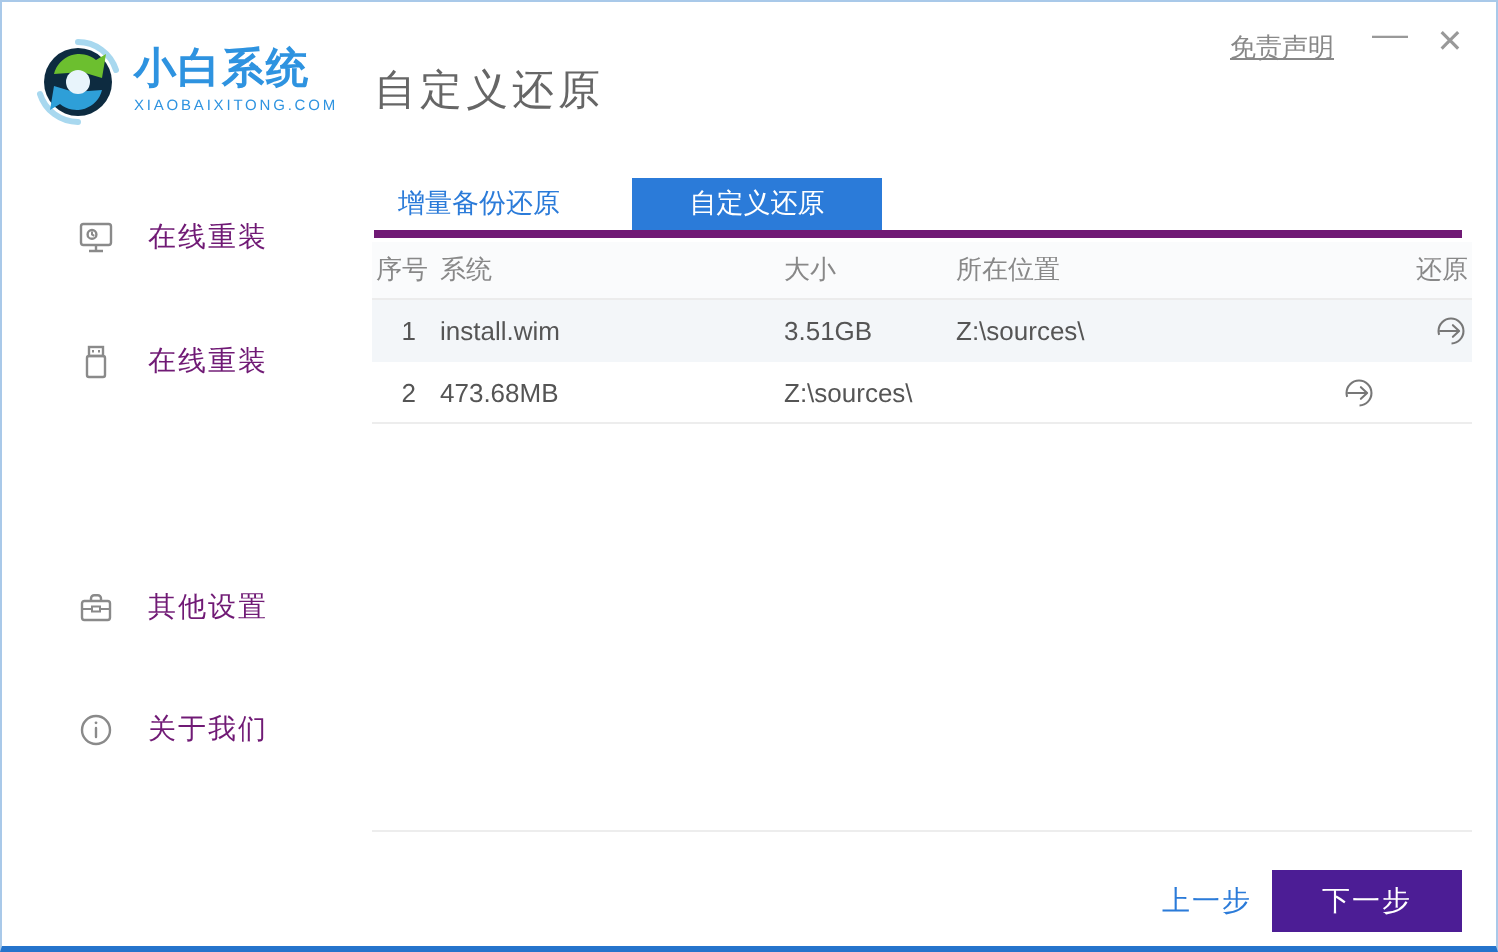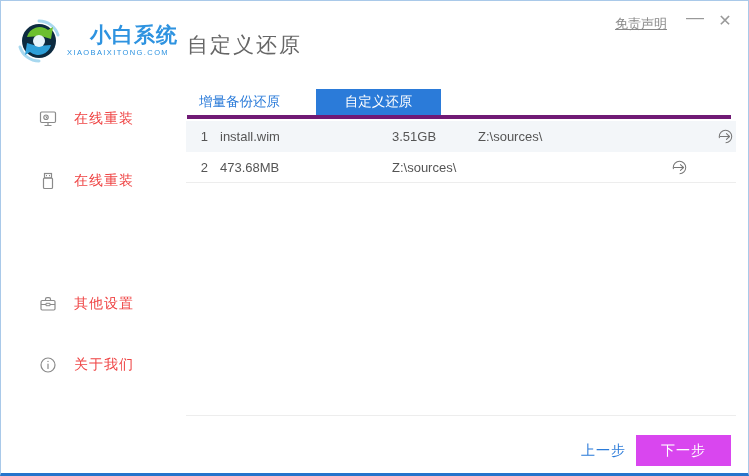--- a/index.html
+++ b/index.html
@@ -8,35 +8,35 @@
     background:#fff; width:749px; height:476px; overflow:hidden;
   }
   .window {
     position:relative; width:749px; height:476px; background:#fff;
     border:1px solid #a9c9e9; border-bottom:3px solid #2574cc;
   }
 
   
   .logo { position:absolute; left:14px; top:16px; width:48px; height:48px; }
   .brand { position:absolute; left:66px; top:23px; line-height:1; }
-  .brand-name { font-size:21px; font-weight:bold; color:#2e93e0; letter-spacing:1px;margin-left:23px; }
+  .brand-name { font-size:21px; font-weight:bold; color:#2e93e0; letter-spacing:1px; }
   .brand-domain { font-size:7.5px; color:#2e93e0; letter-spacing:1.4px; margin-top:4px; }
   .page-title { position:absolute; left:186px; top:30px; font-size:21px; color:#666; letter-spacing:2px; }
   .disclaimer { position:absolute; right:81px; top:14px; font-size:13px; color:#888;
     text-decoration:underline; cursor:pointer; }
   .win-btn { position:absolute; top:10px; font-size:16px; color:#999; cursor:pointer;
     width:22px; text-align:center; }
   .btn-min { right:42px; top:6px; font-size:18px; }
   .btn-close { right:12px; }
 
   
   .side-item { position:absolute; left:0; width:185px; height:56px;
     display:flex; align-items:center; padding-left:38px; cursor:pointer; }
   .side-item .s-icon { width:18px; height:18px; margin-right:17px; flex:0 0 18px; }
-  .side-item .s-label { font-size:14px; color:#ef4444; letter-spacing:1px; }
+  .side-item .s-label { font-size:14px; color:#701a75; letter-spacing:1px; }
   .side-item.active .s-label { color:#2b7bd9; }
   .side-item.active::before { content:""; position:absolute; left:0; top:1px; bottom:1px;
     width:4px; background:#2b7bd9; }
 
   
   .tabs { position:absolute; left:186px; right:17px; top:88px; height:30px;
     display:flex; align-items:stretch; border-bottom:4px solid #701a75; padding-left:10px; }
   .tab { font-size:13.5px; color:#2b7bd9; display:flex; align-items:center;
     padding:0 2px; cursor:pointer; white-space:nowrap; }
   .tab.t0 { margin-right:34px; }
@@ -56,21 +56,21 @@
   .c0r { text-align:right; padding-right:12px; }
   .c4r { text-align:right; padding-right:2px; }
   .restore-btn { display:inline-block; width:17px; height:17px; cursor:pointer; vertical-align:middle; }
 
   
   .footer-line { position:absolute; left:185px; right:12px; top:414px;
     border-top:1px solid #ededed; }
   .prev-link { position:absolute; right:122px; top:441px; font-size:14px; color:#2b7bd9;
     cursor:pointer; letter-spacing:1px; }
   .next-btn { position:absolute; right:17px; top:434px; width:95px; height:31px;
-    background:#d946ef; color:#fff; font-size:14px; text-align:center; line-height:31px;
+    background:#4c1d95; color:#fff; font-size:14px; text-align:center; line-height:31px;
     cursor:pointer; letter-spacing:1px; border:none; }
   svg { display:block; }
 </style>
 </head>
 <body>
 
 <div class="window">
 
   <svg class="logo" viewBox="0 0 48 48">
     <circle cx="24" cy="24" r="17" fill="#0d2b40"></circle>
@@ -127,20 +127,27 @@
     </svg>
     <span class="s-label">关于我们</span>
   </div>
 
   <div class="tabs">
     <div class="tab t0">增量备份还原</div>
     <div class="tab active">自定义还原</div>
   </div>
 
   <div class="table">
+    <div class="tr thead">
+      <div class="c0">序号</div>
+      <div>系统</div>
+      <div>大小</div>
+      <div>所在位置</div>
+      <div class="c4">还原</div>
+    </div>
 
     <div class="tr row alt">
       <div class="c0r">1</div>
       <div>install.wim</div>
       <div>3.51GB</div>
       <div>Z:\sources\</div>
       <div class="c4r">
         <span class="restore-btn">
           <svg viewBox="0 0 18 18" fill="none" stroke="#777" stroke-width="1.1">
             <circle cx="9" cy="9" r="6.6" stroke-dasharray="33 8.5" stroke-dashoffset="23"></circle>

